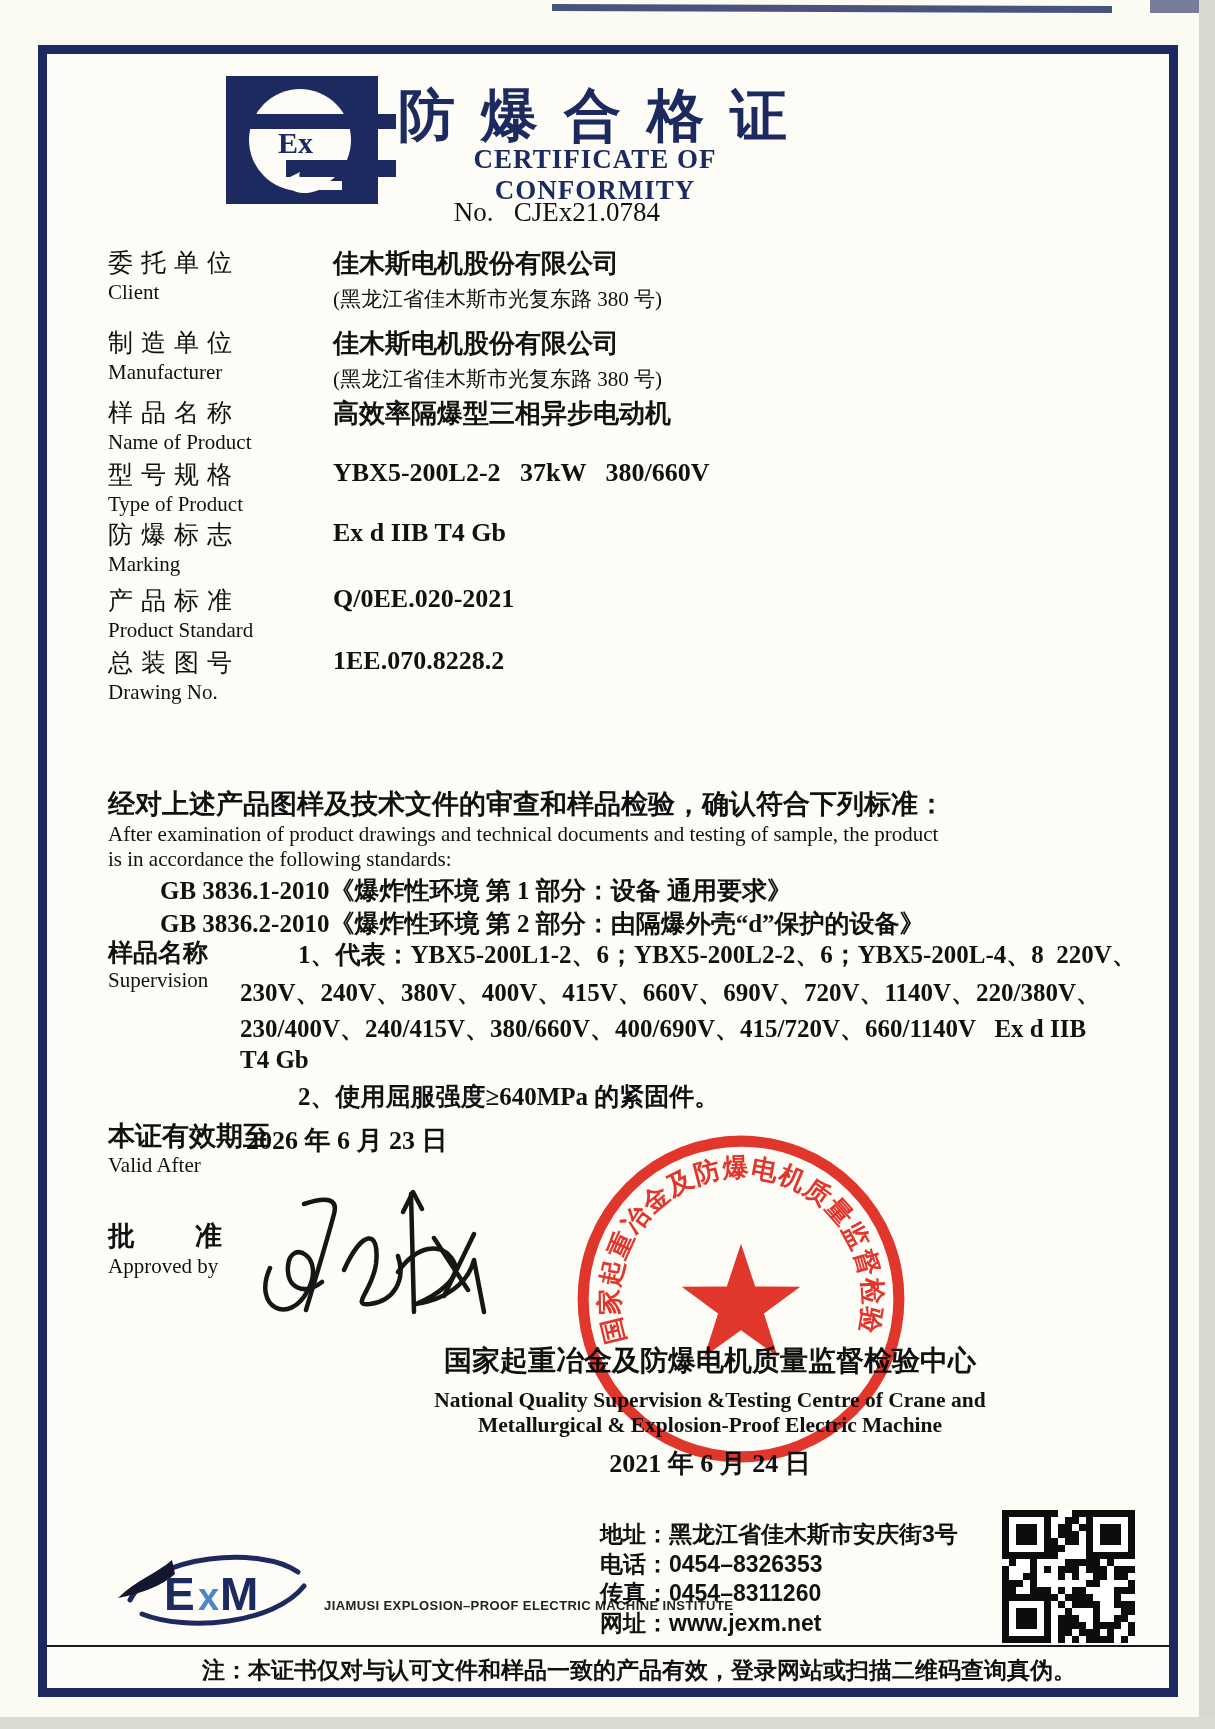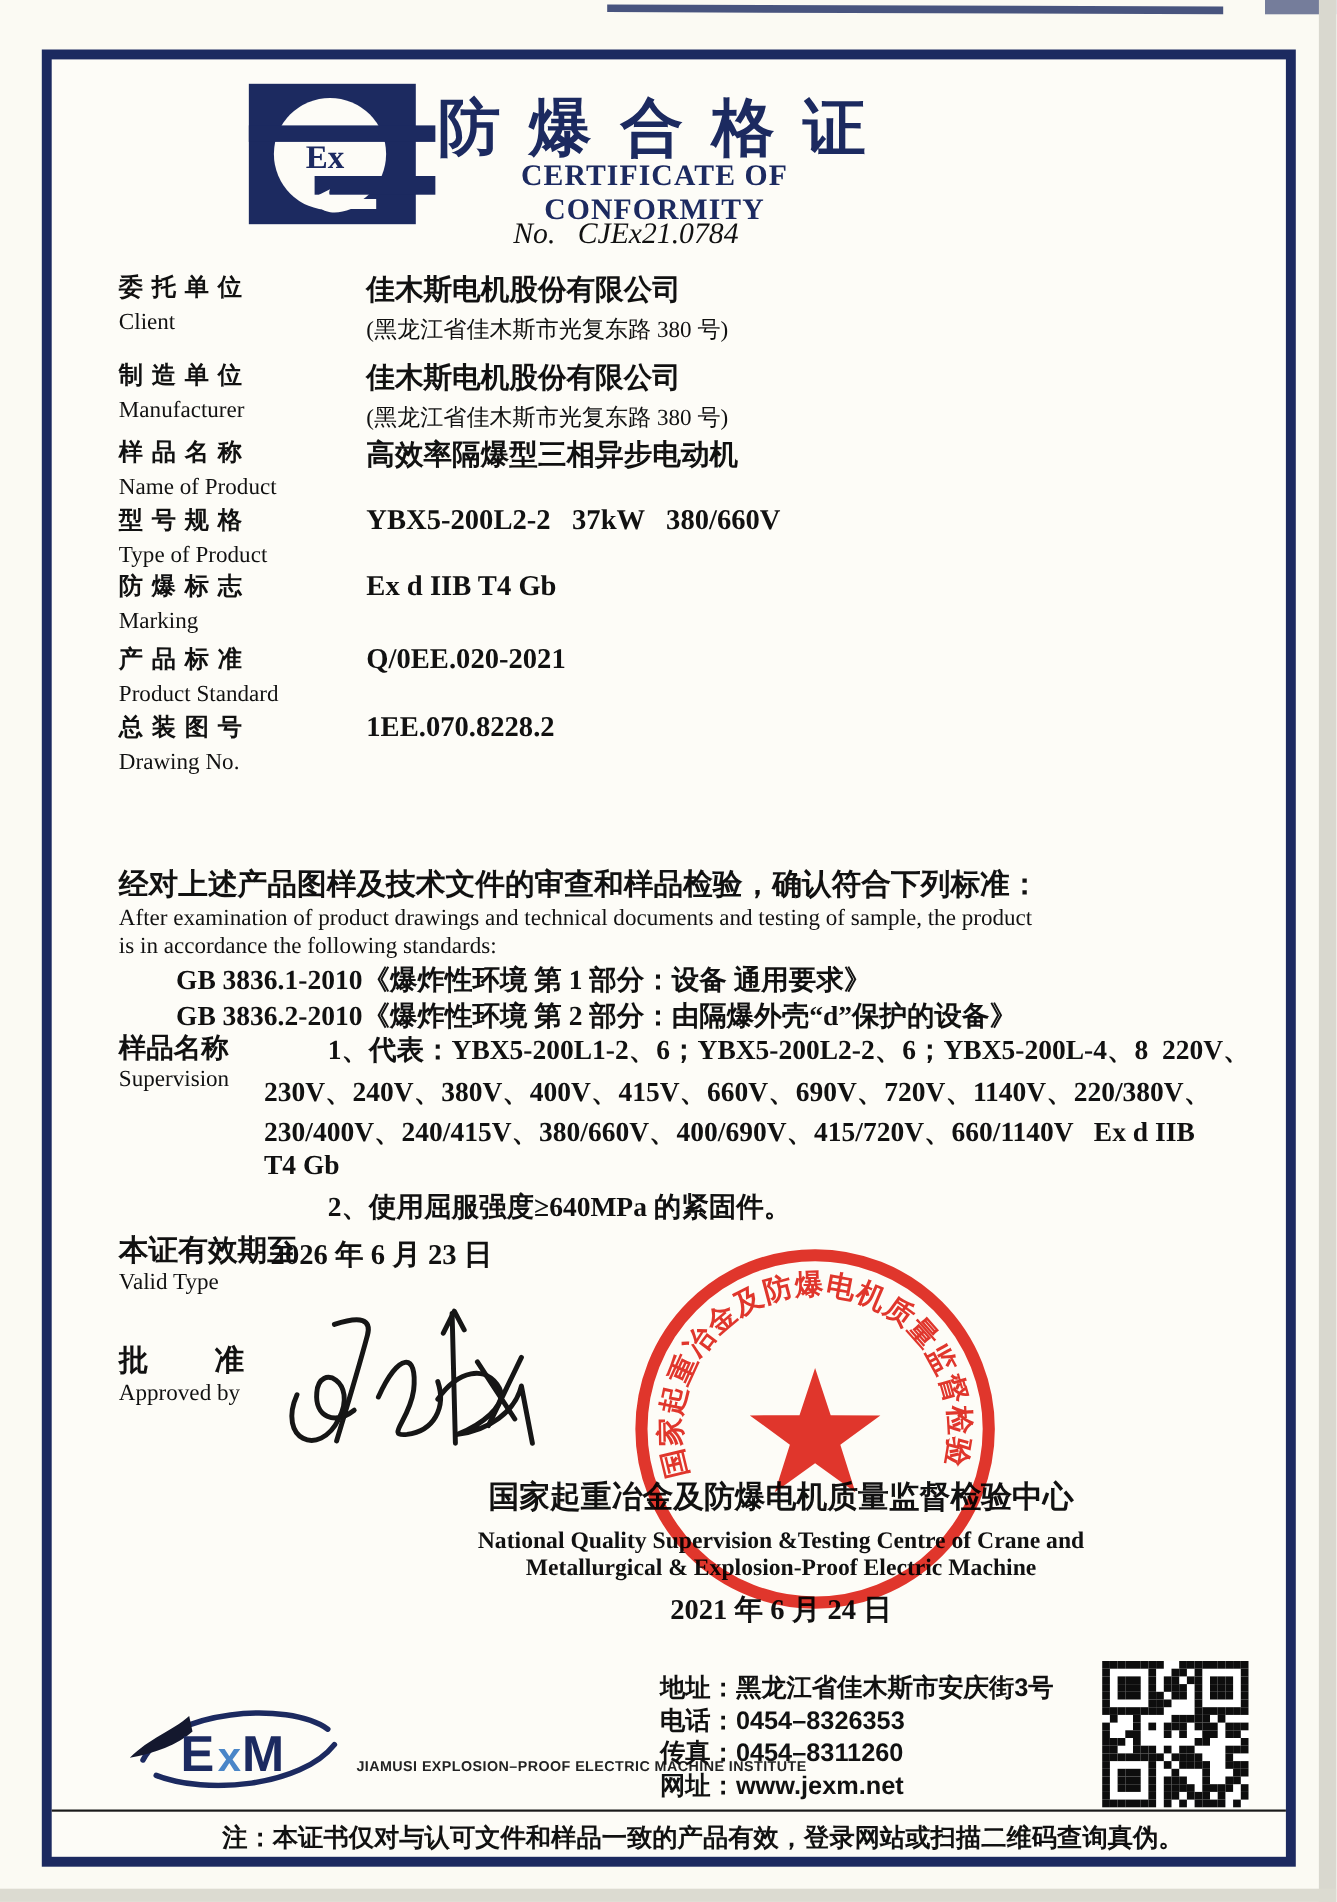--- a/index.html
+++ b/index.html
@@ -10,21 +10,21 @@
   .abs{position:absolute;}
 
   
   .title-cn{font-size:57px;font-weight:bold;letter-spacing:26px;color:#1c2a60;white-space:nowrap;}
   .title-en{font-size:27px;font-weight:bold;letter-spacing:1px;color:#1c2a60;
             font-family:"Liberation Serif",serif;text-align:center;width:400px;}
   .cert-no{font-size:27px;font-family:"Liberation Serif",serif;text-align:center;width:450px;white-space:pre;}
 
   
   .row{position:absolute;left:108px;width:1010px;height:80px;}
-  .f-cn{position:absolute;left:0;top:0;font-size:22px;font-weight:bold;letter-spacing:8px;white-space:nowrap;text-align:right;}
+  .f-cn{position:absolute;left:0;top:0;font-size:25px;font-weight:normal;letter-spacing:8px;white-space:nowrap;text-align:right;}
   .f-en{position:absolute;left:0;top:34px;font-size:21px;font-family:"Liberation Serif",serif;white-space:nowrap;text-align:right;}
   .f-val{position:absolute;left:225px;top:0;font-size:26px;font-weight:600;
          font-family:"Liberation Serif",serif;white-space:pre;}
   .f-note{position:absolute;left:225px;top:39px;font-size:21px;font-weight:500;
           font-family:"Liberation Serif",serif;white-space:pre;}
 
   .st-cn{font-size:27px;font-weight:bold;white-space:nowrap;}
   .st-en{font-size:21px;font-family:"Liberation Serif",serif;white-space:nowrap;}
   .st-gb{font-size:25px;font-weight:600;font-family:Liberation Serif, serif;white-space:nowrap;}
   .exp-line{font-size:25px;font-weight:600;font-family:"Liberation Serif",serif;white-space:pre;}
@@ -64,21 +64,21 @@
     <rect x="0" y="0" width="152" height="128" fill="#1c2a60"></rect>
     <circle cx="74" cy="64" r="51" fill="#fdfcf7"></circle>
     <rect x="0" y="38" width="170" height="15" fill="#1c2a60"></rect>
     <rect x="60" y="84" width="110" height="17" fill="#1c2a60"></rect>
     <path d="M 64 101 C 58 116 76 121 93 114 L 116 114 L 116 105 L 88 105 C 74 106 72 101 74 96 Z" fill="#fdfcf7"></path>
     <text x="52" y="77" font-size="30" font-weight="bold" font-family="Liberation Serif,serif" fill="#1c2a60">Ex</text>
   </svg>
 
   <div class="abs title-cn" style="left:398px;top:78px;">防爆合格证</div>
   <div class="abs title-en" style="left:395px;top:144px;">CERTIFICATE  OF  CONFORMITY</div>
-  <div class="abs cert-no" style="left:344px;top:197px;font-style:italic;">No.   CJEx21.0784</div>
+  <div class="abs cert-no" style="left:332px;top:197px;">No.   CJEx21.0784</div>
 
   <div class="row" style="top:246px;">
     <div class="f-cn">委托单位</div>
     <div class="f-en">Client</div>
     <div class="f-val">佳木斯电机股份有限公司</div>
     <div class="f-note">(黑龙江省佳木斯市光复东路 380 号)</div>
   </div>
   <div class="row" style="top:326px;">
     <div class="f-cn">制造单位</div>
     <div class="f-en">Manufacturer</div>
@@ -119,21 +119,21 @@
 
   <div class="abs lab-cn" style="left:108px;top:936px;font-size:25px;">样品名称</div>
   <div class="abs lab-en" style="left:108px;top:968px;">Supervision</div>
   <div class="abs exp-line" style="left:298px;top:938px;">1、代表：YBX5-200L1-2、6；YBX5-200L2-2、6；YBX5-200L-4、8  220V、</div>
   <div class="abs exp-line" style="left:240px;top:976px;">230V、240V、380V、400V、415V、660V、690V、720V、1140V、220/380V、</div>
   <div class="abs exp-line" style="left:240px;top:1012px;">230/400V、240/415V、380/660V、400/690V、415/720V、660/1140V   Ex d IIB</div>
   <div class="abs exp-line" style="left:240px;top:1046px;">T4 Gb</div>
   <div class="abs exp-line" style="left:298px;top:1080px;">2、使用屈服强度≥640MPa 的紧固件。</div>
 
   <div class="abs lab-cn" style="left:108px;top:1118px;">本证有效期至</div>
-  <div class="abs lab-en" style="left:108px;top:1153px;">Valid Type</div>
+  <div class="abs lab-en" style="left:108px;top:1153px;">Valid After</div>
   <div class="abs val-big" style="left:246px;top:1123px;">2026 年 6 月 23 日</div>
 
   <div class="abs lab-cn" style="left:108px;top:1218px;letter-spacing:60px;">批准</div>
   <div class="abs lab-en" style="left:108px;top:1254px;">Approved by</div>
 
   <svg class="abs" style="left:248px;top:1176px;" width="255" height="160" viewBox="0 0 255 160">
     <g fill="none" stroke="#161616" stroke-width="4.5" stroke-linecap="round" stroke-linejoin="round">
       <path d="M 22 92 C 4 132 42 150 60 114 C 78 80 42 62 40 90 C 38 112 56 120 74 106"></path>
       <path d="M 56 28 q 36 -12 30 10 q -8 30 -28 96"></path>
       <path d="M 96 94 c 18 -40 36 -42 32 -6 c -4 28 -26 42 -6 40 c 24 -3 36 -24 28 -48"></path>

